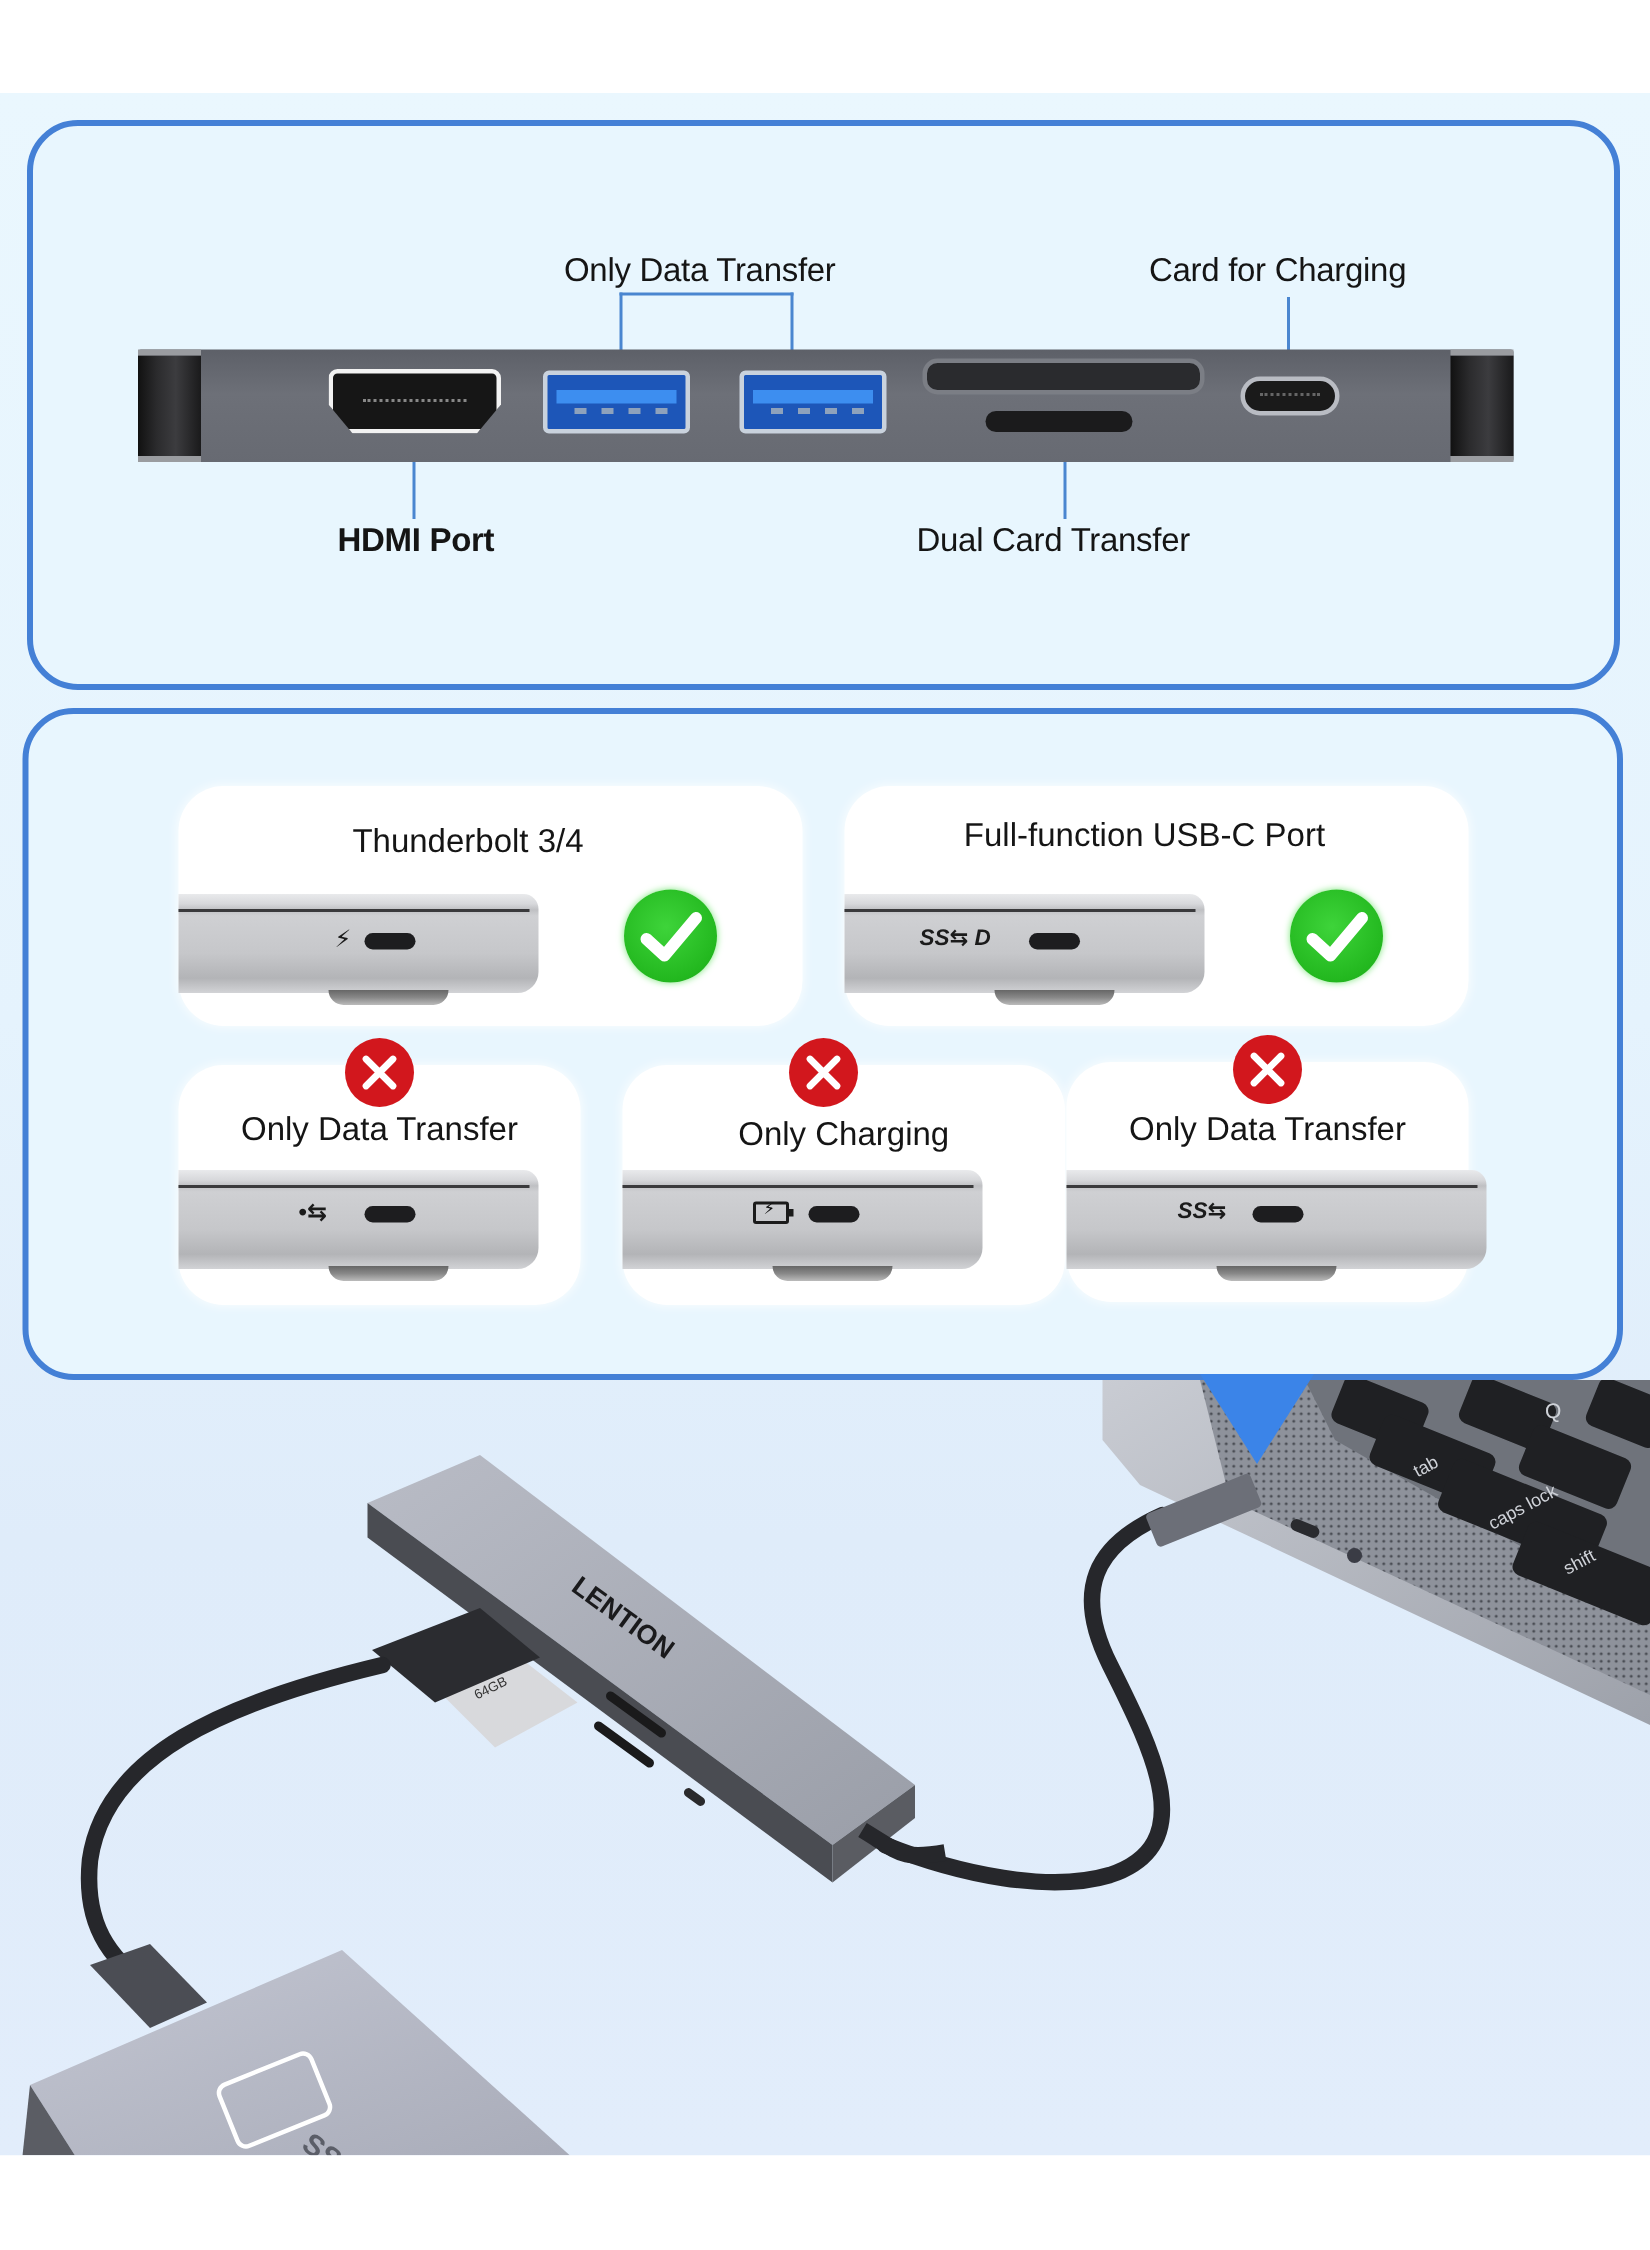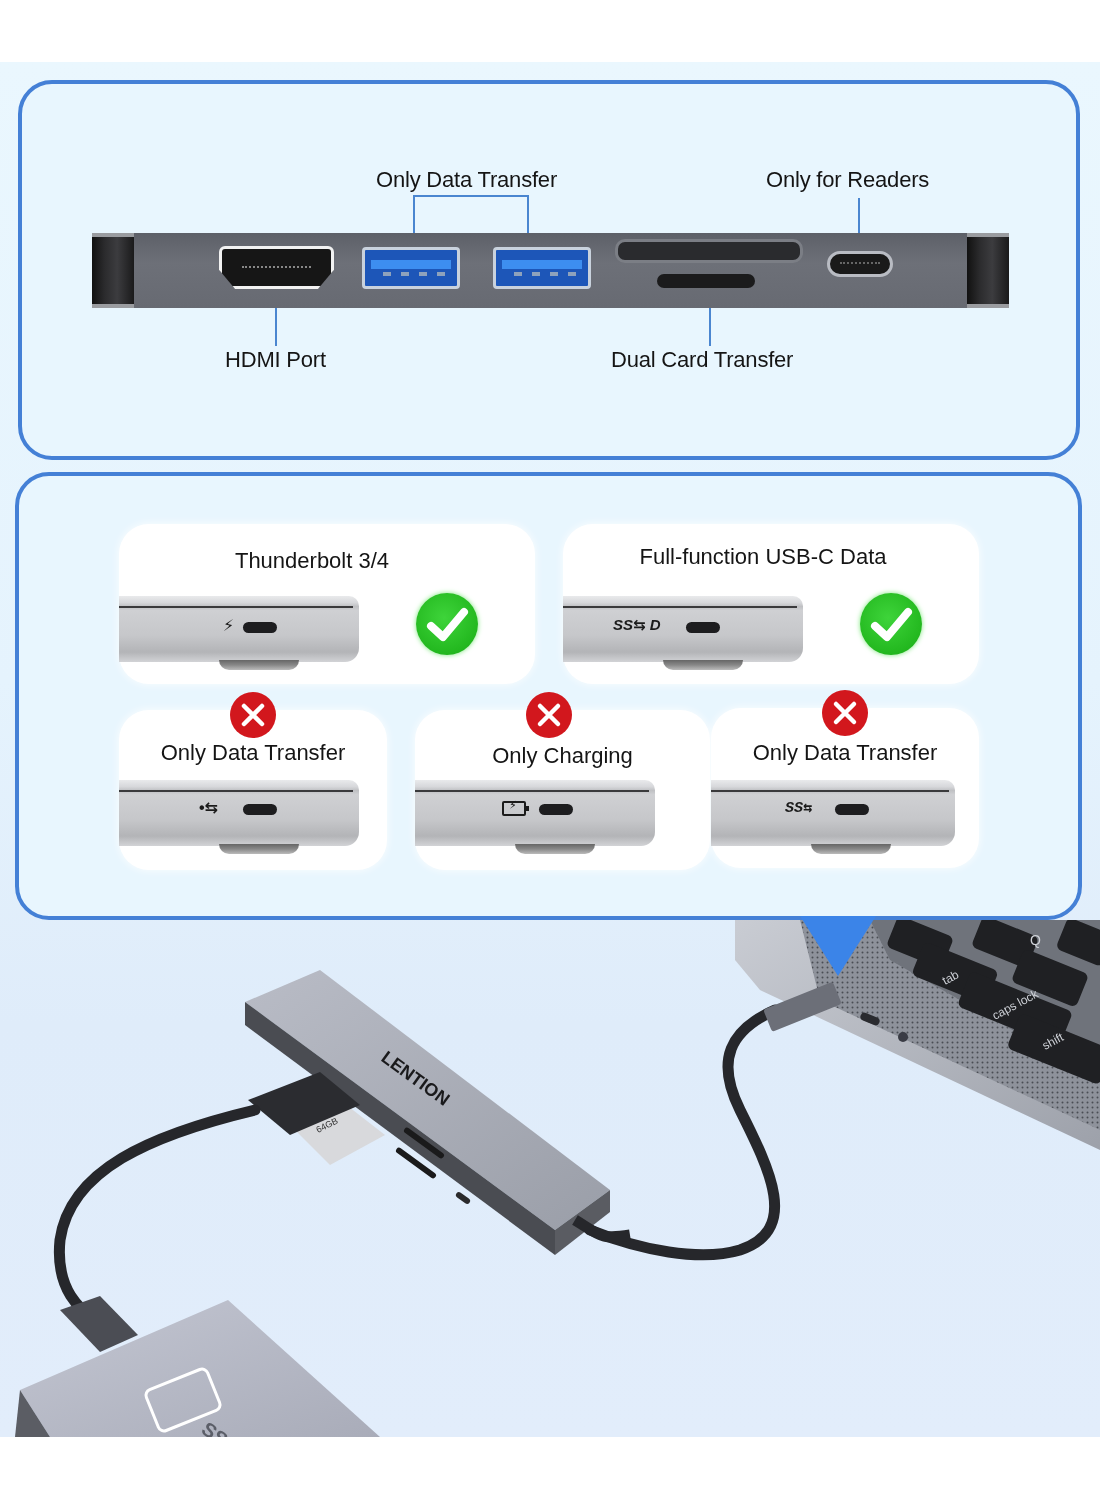--- a/index.html
+++ b/index.html
@@ -109,22 +109,22 @@
   .white-bottom { position: absolute; left: 0; top: 1437px; width: 1100px; height: 63px; background: #fff; }
 </style>
 </head>
 <body>
 
 <div class="bg"></div>
 
 <div class="panel panel-top"></div>
 
 <div class="label" style="left:376px; top:167px;">Only Data Transfer</div>
-<div class="label" style="left:766px; top:167px;">Only for Readers</div>
-<div class="label" style="left:225px; top:347px;">HDMI Port</div>
+<div class="label" style="left:766px; top:167px;">Card for Charging</div>
+<div class="label" style="left:225px; top:347px;font-weight:bold;">HDMI Port</div>
 <div class="label" style="left:611px; top:347px;">Dual Card Transfer</div>
 
 <div class="leader" style="left:413px; top:195px; width:116px; height:2px;"></div>
 <div class="leader" style="left:413px; top:195px; width:2px; height:62px;"></div>
 <div class="leader" style="left:527px; top:195px; width:2px; height:62px;"></div>
 <div class="leader" style="left:858px; top:198px; width:2px; height:62px;"></div>
 <div class="leader" style="left:275px; top:286px; width:2px; height:60px;"></div>
 <div class="leader" style="left:709px; top:285px; width:2px; height:61px;"></div>
 
 <div class="hub">
@@ -163,21 +163,21 @@
     <div class="foot" style="left:100px;"></div>
   </div>
   <div class="badge-ok" style="left:297px; top:69px;">
     <svg viewBox="0 0 62 62">
         <path d="M15 33 L27 44 L48 19" stroke="#fff" stroke-width="8" fill="none" stroke-linecap="round" stroke-linejoin="round"></path>
       </svg>
   </div>
 </div>
 
 <div class="card" style="left:563px; top:524px; width:416px; height:160px;">
-  <div class="card-title" style="top:20px; left:-16px;">Full-function USB-C Data</div>
+  <div class="card-title" style="top:20px; left:-16px;">Full-function USB-C Port</div>
   <div class="laptop-edge" style="left:0; top:72px; width:240px;">
     <div class="seam"></div>
     <div class="port-glyph" style="left:50px; top:20px; font-size:15px;">SS⇆ D</div>
     <div class="c-port" style="left:123px; top:26px;"></div>
     <div class="foot" style="left:100px;"></div>
   </div>
   <div class="badge-ok" style="left:297px; top:69px;">
     <svg viewBox="0 0 62 62">
         <path d="M15 33 L27 44 L48 19" stroke="#fff" stroke-width="8" fill="none" stroke-linecap="round" stroke-linejoin="round"></path>
       </svg>
@@ -212,21 +212,21 @@
   </div>
 </div>
 <div class="badge-no" style="left:526px; top:692px;">
   <svg viewBox="0 0 46 46">
       <path d="M14 14 L32 32 M32 14 L14 32" stroke="#fff" stroke-width="4.5" stroke-linecap="round"></path>
     </svg>
 </div>
 
 <div class="card" style="left:711px; top:708px; width:268px; height:160px;">
   <div class="card-title" style="top:32px;">Only Data Transfer</div>
-  <div class="laptop-edge" style="left:0; top:72px; width:244px;font-family:Liberation Mono, monospace;">
+  <div class="laptop-edge" style="left:0; top:72px; width:280px;">
     <div class="seam"></div>
     <div class="port-glyph" style="left:74px; top:18px; font-size:15px;">SS⇆</div>
     <div class="c-port" style="left:124px; top:24px;"></div>
     <div class="foot" style="left:100px;"></div>
   </div>
 </div>
 <div class="badge-no" style="left:822px; top:690px;">
   <svg viewBox="0 0 46 46">
       <path d="M14 14 L32 32 M32 14 L14 32" stroke="#fff" stroke-width="4.5" stroke-linecap="round"></path>
     </svg>

